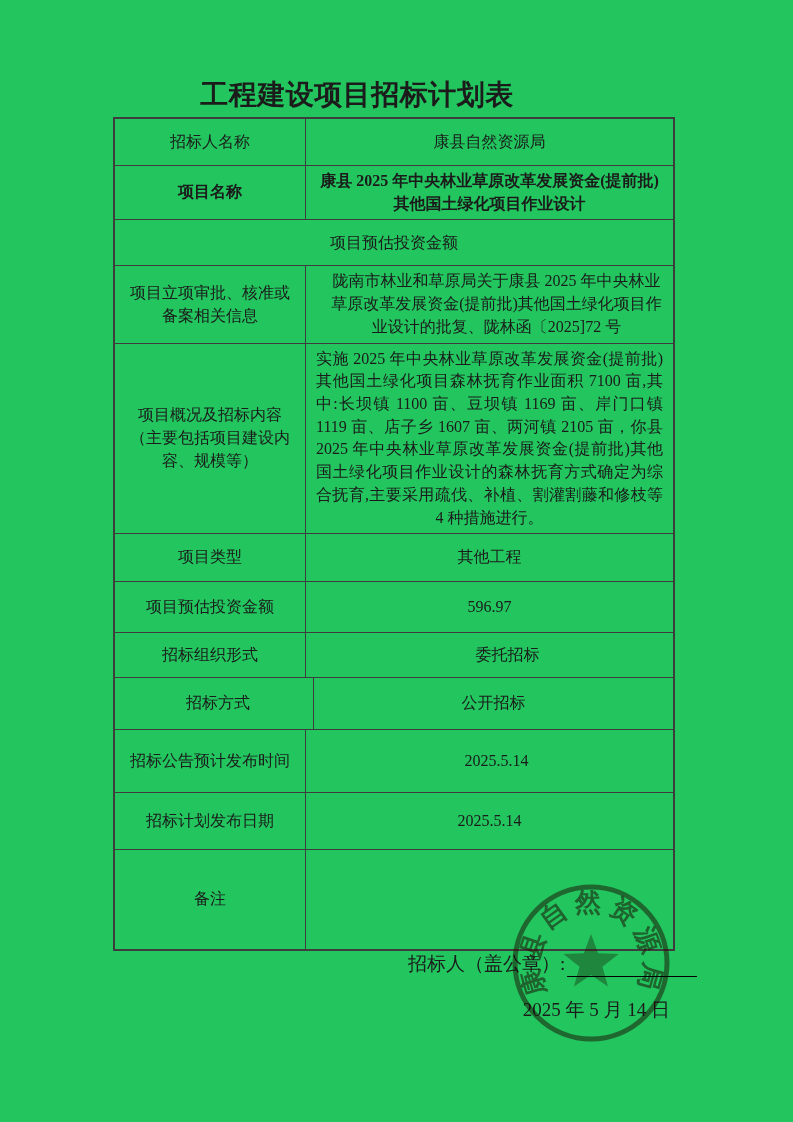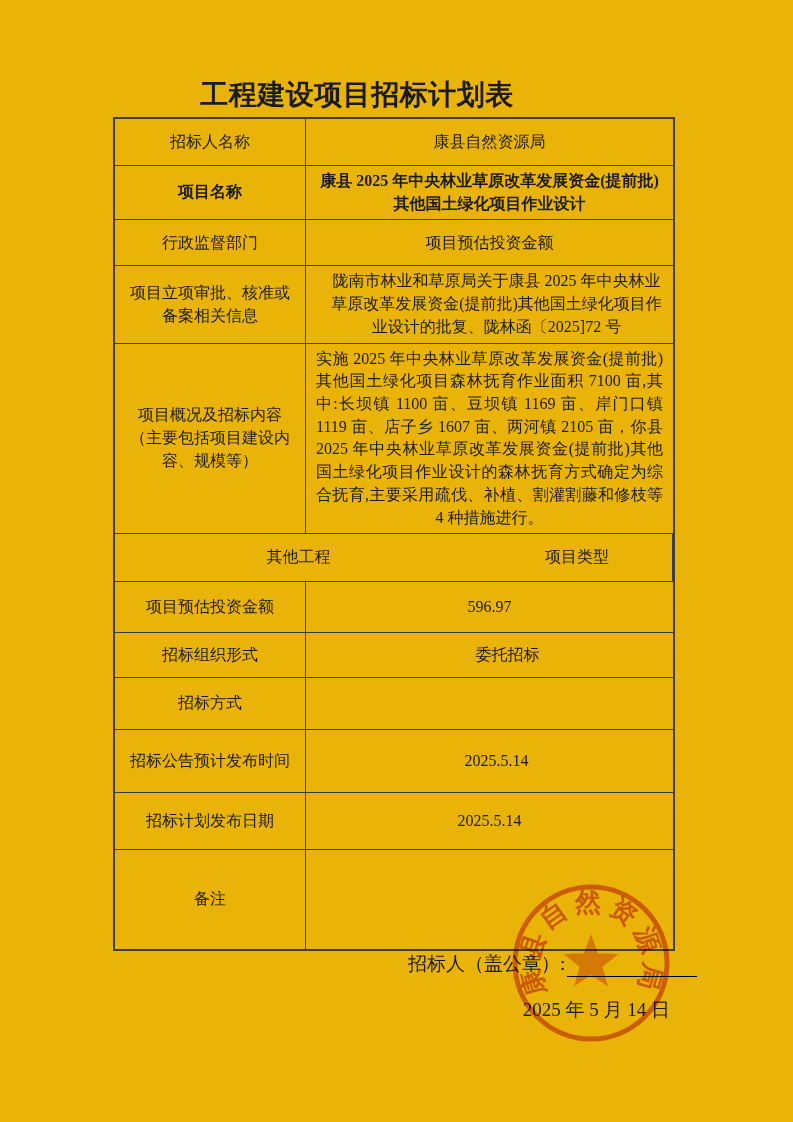--- a/index.html
+++ b/index.html
@@ -11,21 +11,21 @@
   html,body{background:#ffffff;}
   body{
     width:793px;height:1122px;
     font-family:"Liberation Serif","DejaVu Serif",serif;
     color:var(--text-color);
     position:relative;
     overflow:hidden;
   }
   .page{
     position:absolute;left:0;top:0;width:793px;height:1122px;
-    background:#eab308;
+    background:#22c55e;
   }
   .title{
     position:absolute;
     left:113px;top:76px;width:570px;
     padding-right:82px;
     text-align:center;
     font-size:28px;font-weight:bold;
     letter-spacing:0.5px;
     white-space:nowrap;
   }
@@ -48,21 +48,21 @@
     padding:4px 9px;
   }
   .value-cell{
     flex:1 1 auto;
     text-align:center;
     padding:4px 10px;
     white-space:pre-wrap;
   }
   .h46{min-height:46px;} .h54{min-height:54px;font-weight:bold;} .h63{min-height:63px;gap:14px;}
   .h149{min-height:149px;} .h48{min-height:48px;} .h51{min-height:51px;}
-  .h45{min-height:45px;gap:36px;} .h52{min-height:52px;} .h57{min-height:57px;}
+  .h45{min-height:45px;gap:36px;} .h52{min-height:52px;padding-left:8px;} .h57{min-height:57px;}
   .h100{min-height:100px;}
   .value-justify{
     text-align:justify;
     text-align-last:center;
   }
   .value-left{
     justify-content:flex-start;
     text-align:left;
     text-align-last:left;
     align-items:center;
@@ -109,51 +109,51 @@
       <div class="cell label-cell">招标人名称</div>
       <div class="cell value-cell">康县自然资源局</div>
     </div>
 
     <div class="trow h54">
       <div class="cell label-cell">项目名称</div>
       <div class="cell value-cell">康县 2025 年中央林业草原改革发展资金(提前批)其他国土绿化项目作业设计</div>
     </div>
 
     <div class="trow h46">
-      <div class="cell label-cell">行政监督部门</div>
       <div class="cell value-cell">项目预估投资金额</div>
     </div>
 
     <div class="trow h63">
       <div class="cell label-cell">项目立项审批、核准或备案相关信息</div>
       <div class="cell value-cell">陇南市林业和草原局关于康县 2025 年中央林业草原改革发展资金(提前批)其他国土绿化项目作业设计的批复、陇林函〔2025]72 号</div>
     </div>
 
     <div class="trow h149">
       <div class="cell label-cell">项目概况及招标内容（主要包括项目建设内容、规模等）</div>
       <div class="cell value-cell value-justify">实施 2025 年中央林业草原改革发展资金(提前批)其他国土绿化项目森林抚育作业面积 7100 亩,其中:长坝镇 1100 亩、豆坝镇 1169 亩、岸门口镇 1119 亩、店子乡 1607 亩、两河镇 2105 亩，你县 2025 年中央林业草原改革发展资金(提前批)其他国土绿化项目作业设计的森林抚育方式确定为综合抚育,主要采用疏伐、补植、割灌割藤和修枝等 4 种措施进行。</div>
     </div>
 
     <div class="trow h48">
+      <div class="cell label-cell">项目类型</div>
       <div class="cell value-cell">其他工程</div>
-      <div class="cell label-cell">项目类型</div>
     </div>
 
     <div class="trow h51">
       <div class="cell label-cell">项目预估投资金额</div>
       <div class="cell value-cell">596.97</div>
     </div>
 
     <div class="trow h45">
       <div class="cell label-cell">招标组织形式</div>
       <div class="cell value-cell">委托招标</div>
     </div>
 
     <div class="trow h52">
       <div class="cell label-cell">招标方式</div>
+      <div class="cell value-cell">公开招标</div>
     </div>
 
     <div class="trow h63">
       <div class="cell label-cell">招标公告预计发布时间</div>
       <div class="cell value-cell">2025.5.14</div>
     </div>
 
     <div class="trow h57">
       <div class="cell label-cell">招标计划发布日期</div>
       <div class="cell value-cell">2025.5.14</div>

